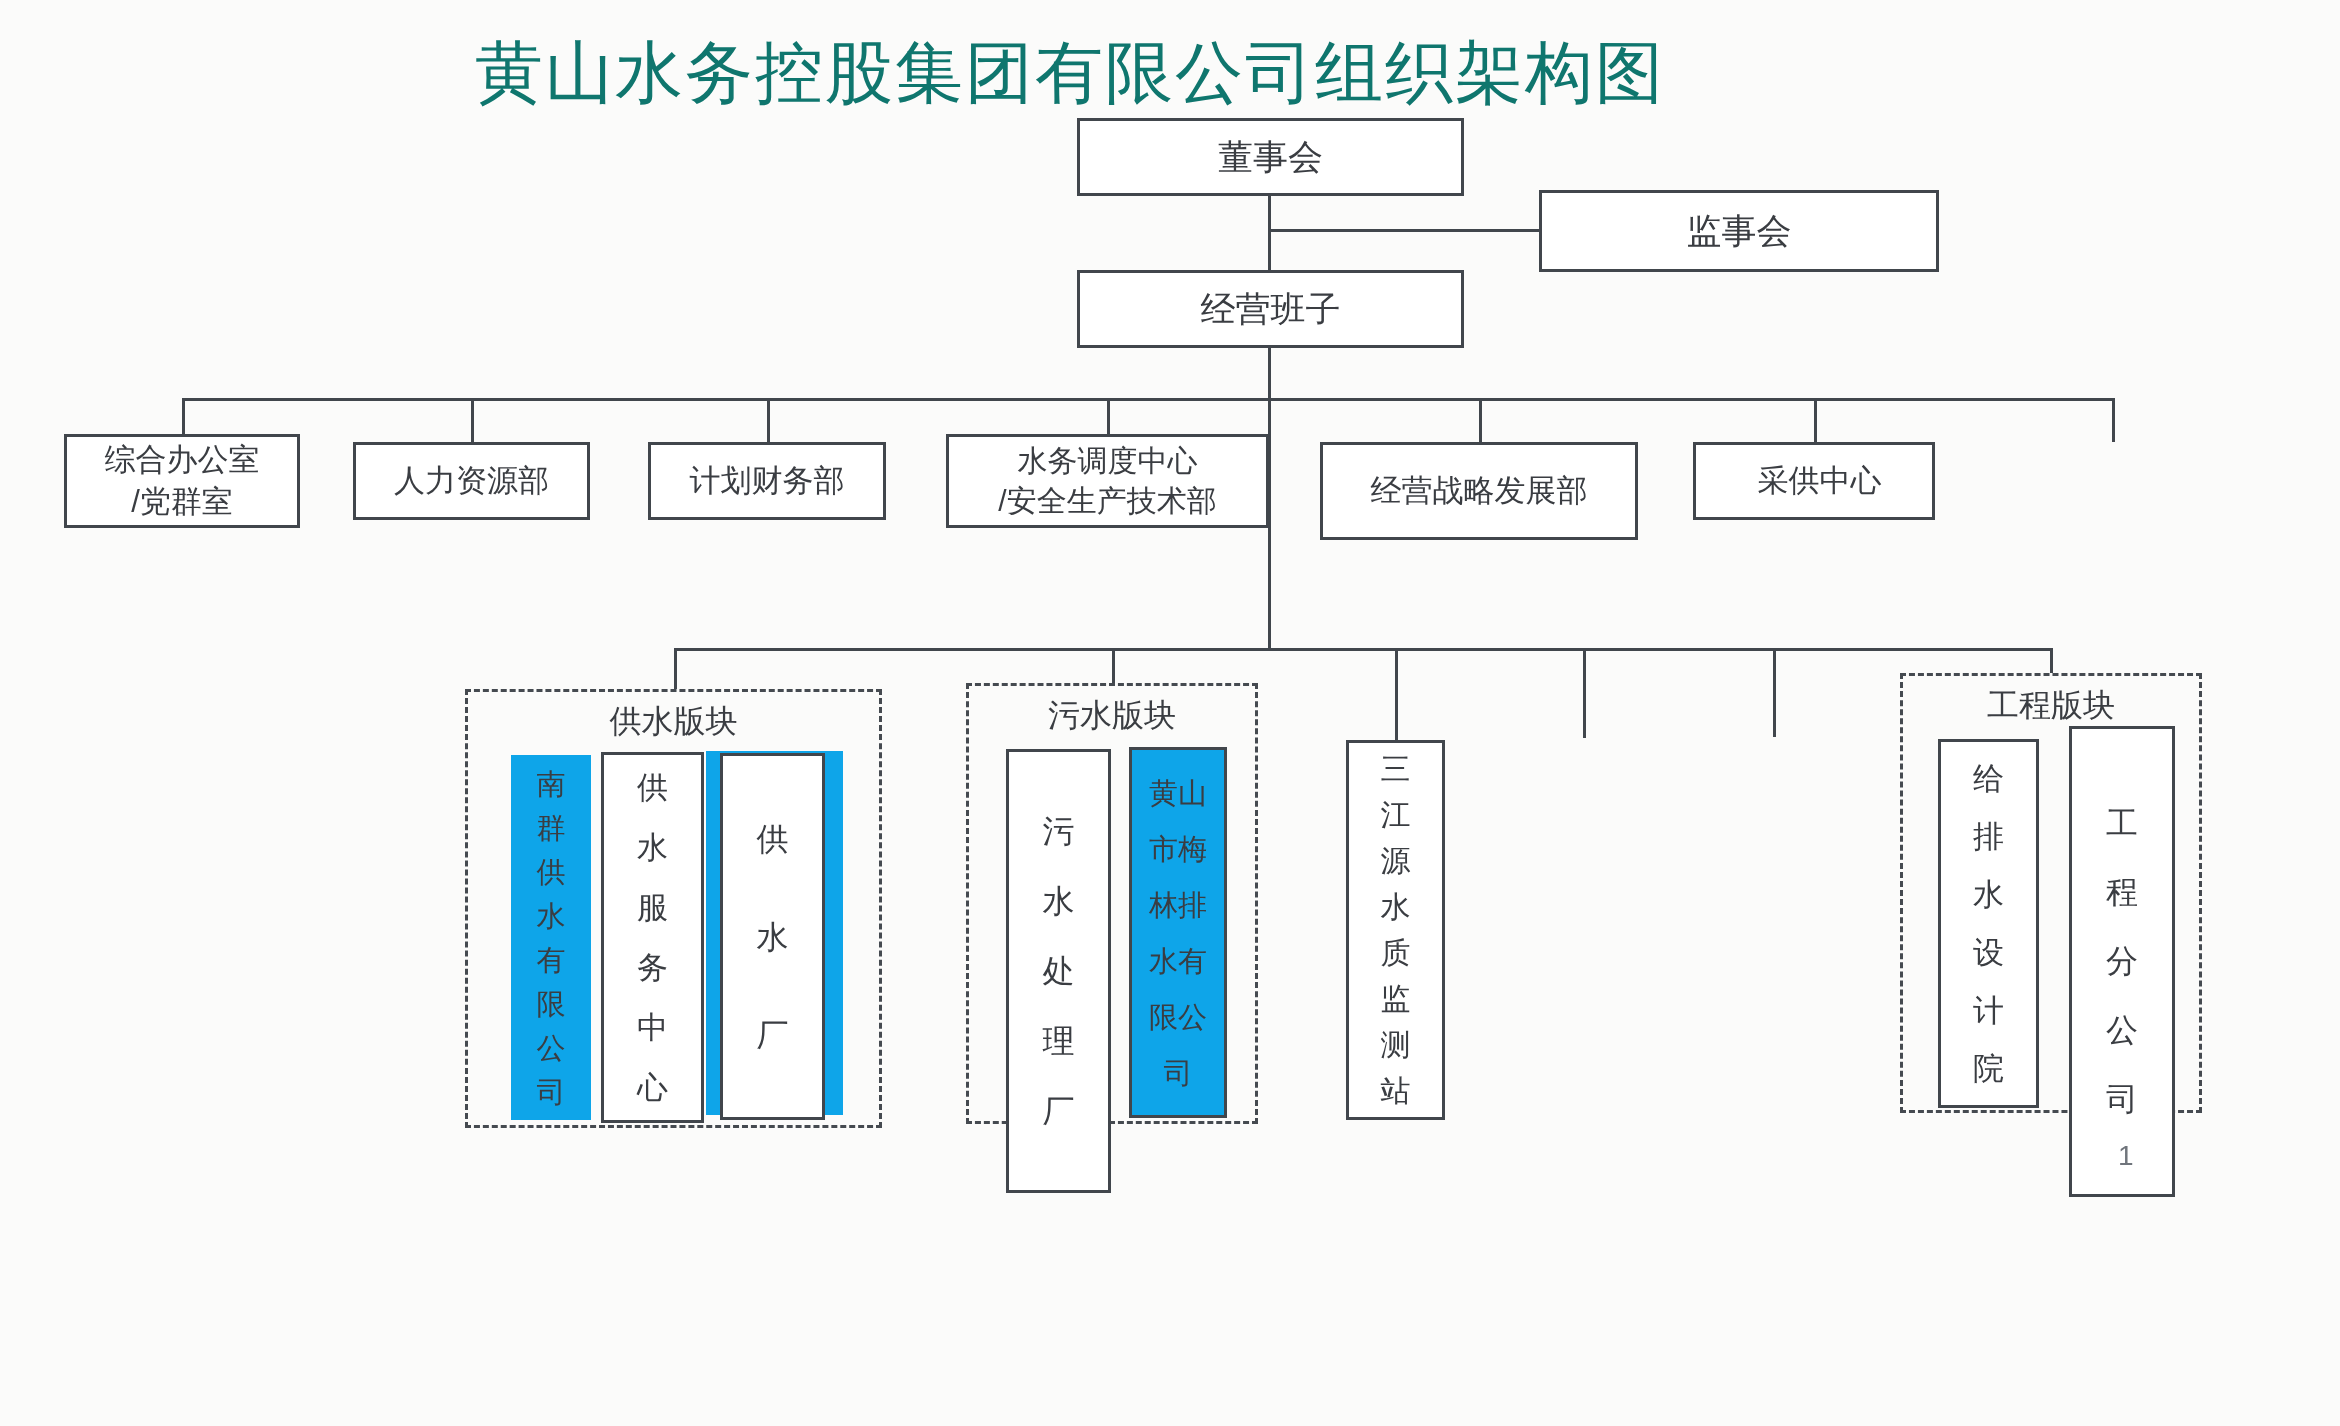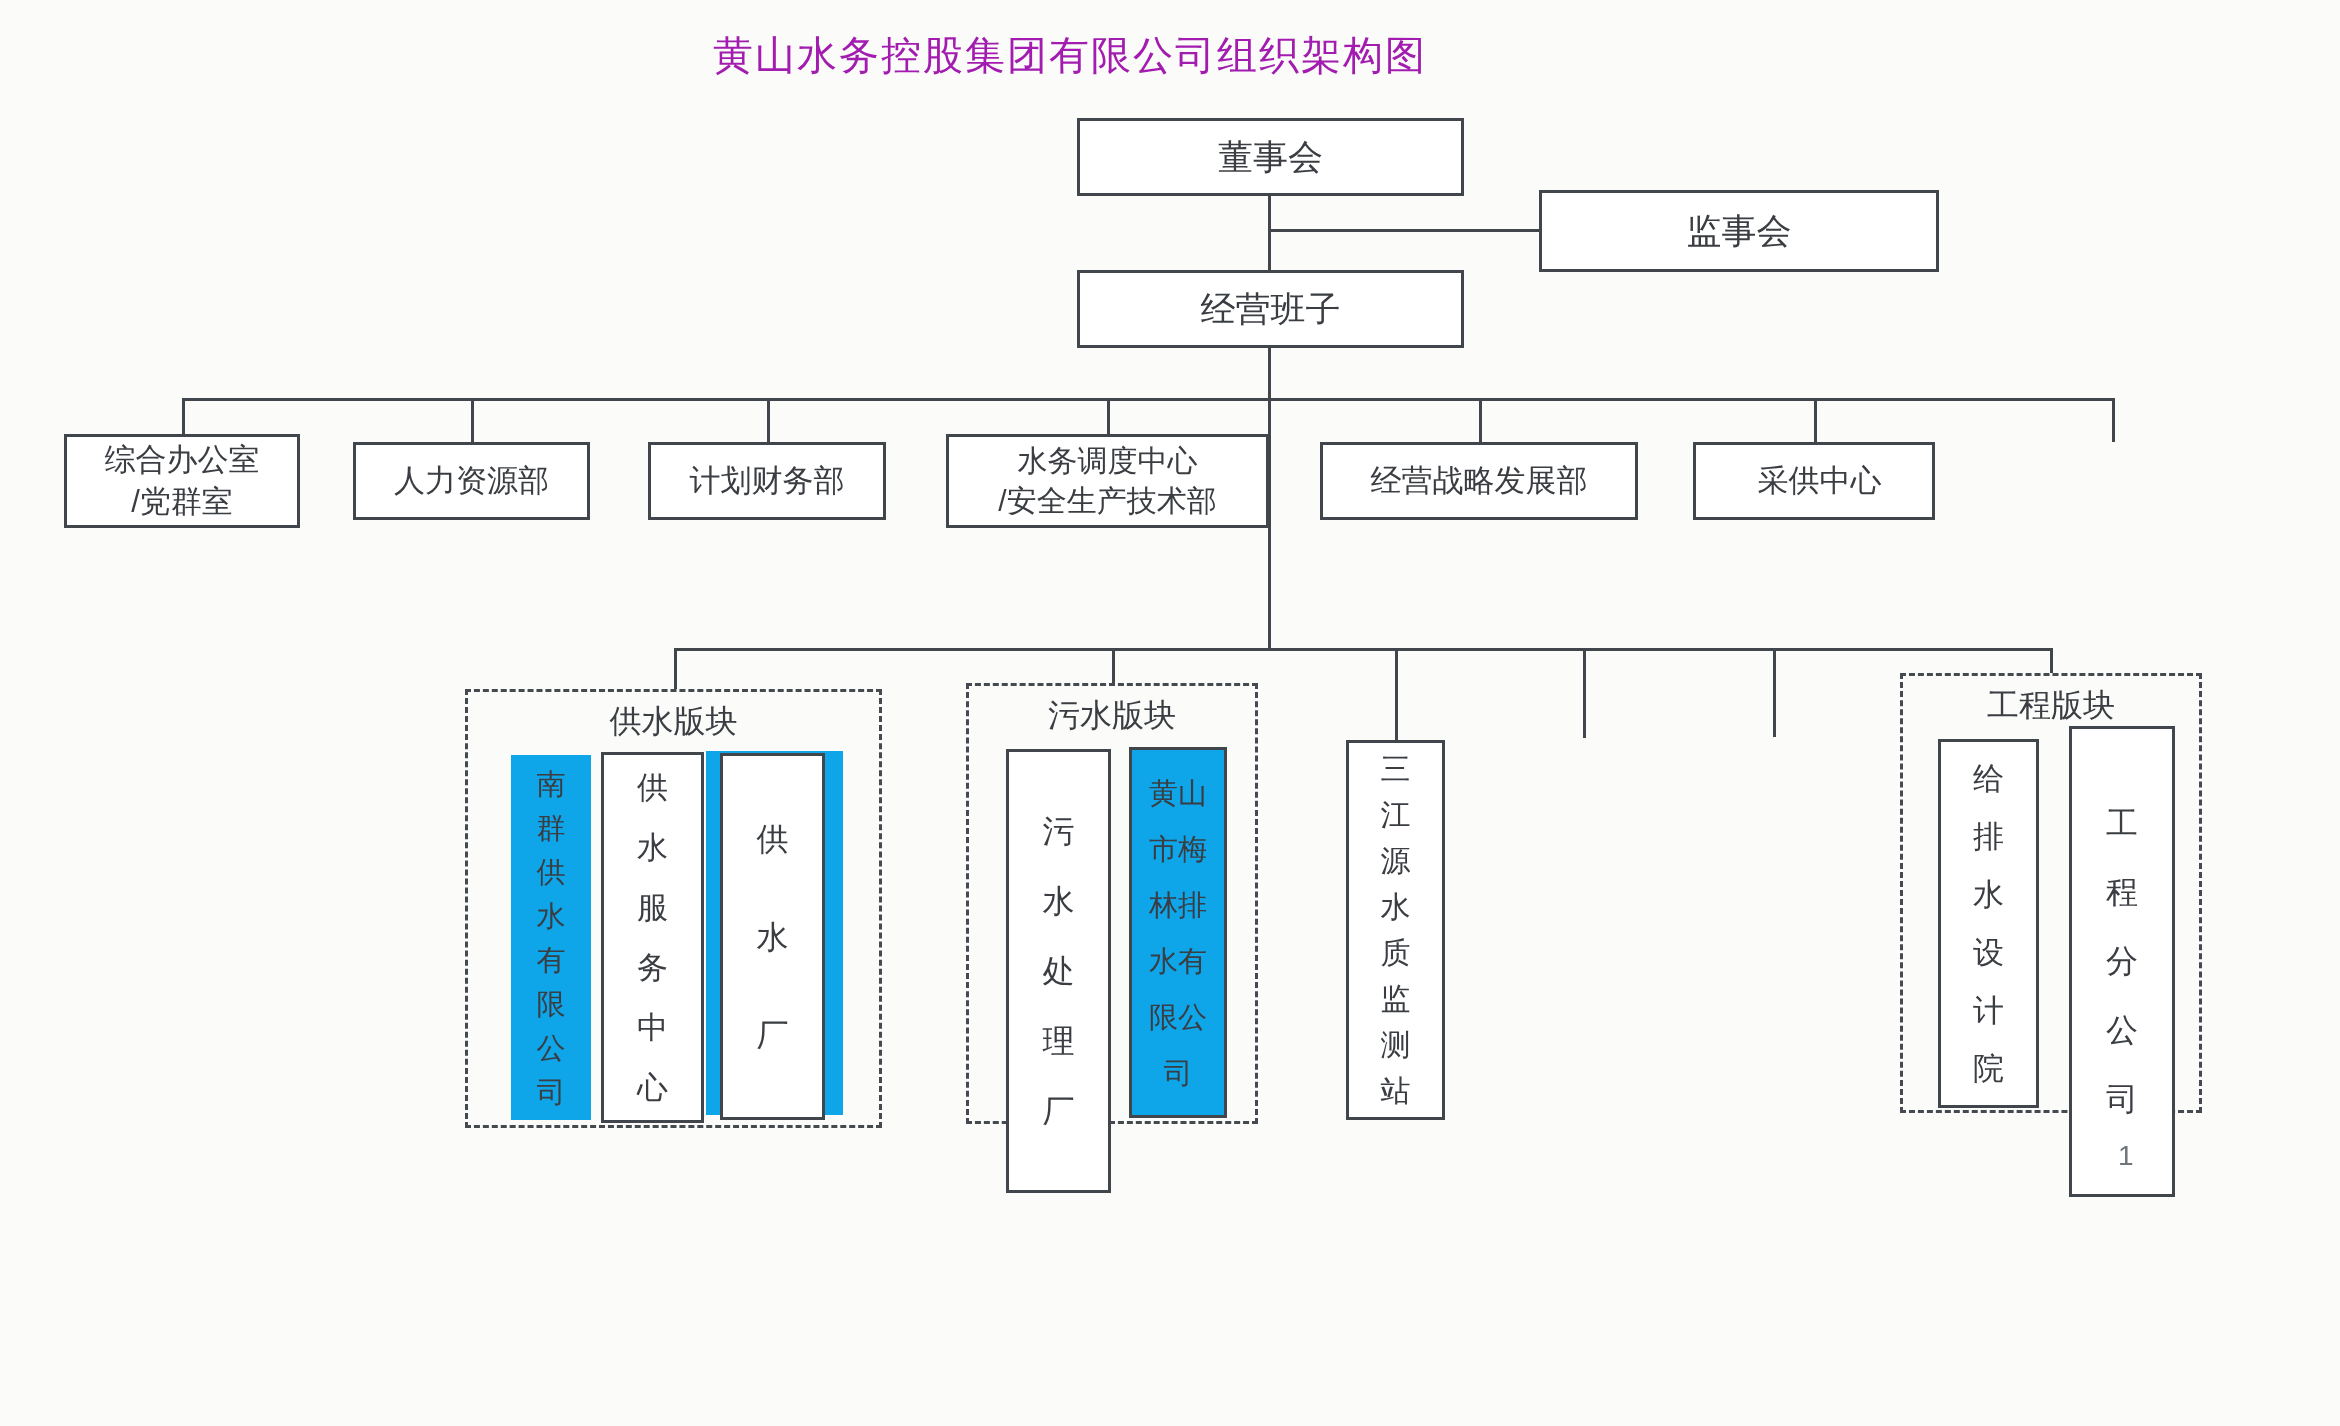--- a/index.html
+++ b/index.html
@@ -5,40 +5,40 @@
   html,body { margin:0; padding:0; background:#e8e8e8; }
   #canvas {
     position:relative; width:2340px; height:1426px;
     background:#fbfbfa; overflow:hidden;
     font-family:"Liberation Sans","DejaVu Sans",sans-serif;
     color:#3a3d42;
   }
   
   #title {
     position:absolute; left:470px; top:28px; width:1200px;
-    text-align:center; font-size:40px; letter-spacing:2px; color:#a21caf;
+    text-align:center; font-size:68px; letter-spacing:2px; color:#0f766e;
   }
   
   .box {
     position:absolute; box-sizing:border-box;
     border:3px solid #41464c; background:#fff;
     display:flex; align-items:center; justify-content:center;
     text-align:center; white-space:pre-line;
   }
   .gov { font-size:35px; }
   #box-board      { left:1077px; top:118px; width:387px; height:78px; }
   #box-supervisory{ left:1539px; top:190px; width:400px; height:82px; }
   #box-management { left:1077px; top:270px; width:387px; height:78px; }
 
   .dept { font-size:31px; line-height:1.35; }
   #dept-0 { left:64px;   top:434px; width:236px; height:94px; }
   #dept-1 { left:353px;  top:442px; width:237px; height:78px; }
   #dept-2 { left:648px;  top:442px; width:238px; height:78px; }
   #dept-3 { left:946px;  top:434px; width:323px; height:94px; font-size:30px; }
-  #dept-4 { left:1320px; top:442px; width:318px; height:78px; }
+  #dept-4 { left:1320px; top:442px; width:318px; height:98px; }
   #dept-5 { left:1693px; top:442px; width:242px; height:78px;padding-left:11px; }
   #dept-6 { left:1991px; top:442px; width:242px; height:78px; }
 
   
   .hline,.vline { position:absolute; background:#41464c; }
   #ln-board-mgmt   { left:1268px; top:196px; width:3px;  height:74px; }
   #ln-supervisory  { left:1268px; top:229px; width:271px; height:3px; }
   #ln-mgmt-down    { left:1268px; top:348px; width:3px;  height:303px; }
   #ln-branch1      { left:182px;  top:398px; width:1933px; height:3px; }
   #dr-0 { left:182px;  top:398px; width:3px; height:36px; }

